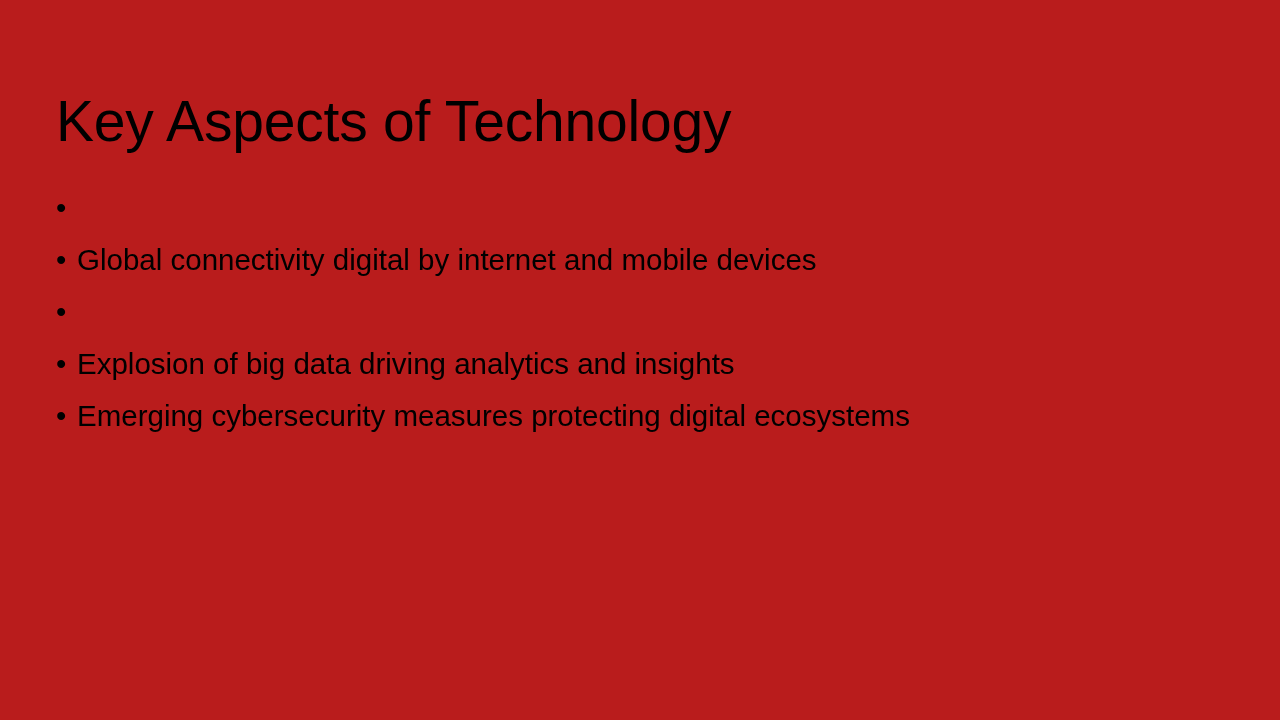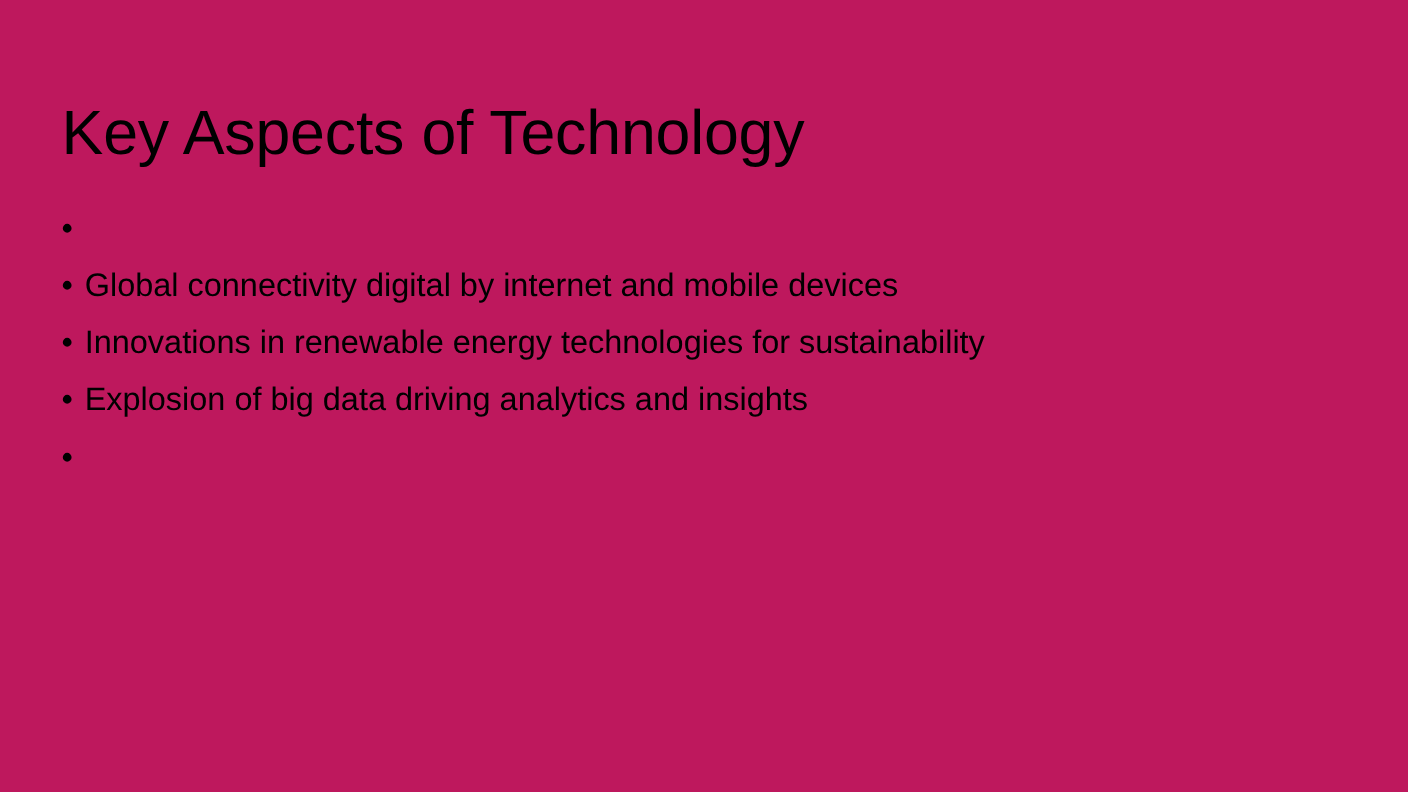--- a/index.html
+++ b/index.html
@@ -13,21 +13,21 @@
     background: #ffffff;
     font-family: "DejaVu Sans", sans-serif;
     color: #000000;
     overflow: hidden;
   }
 
   .slide {
     position: relative;
     width: 1280px;
     height: 720px;
-    background: #be185d;
+    background: #b91c1c;
     box-sizing: border-box;
   }
 
   .slide-title {
     position: absolute;
     left: 56px;
     top: 50px;
     width: 1170px;
     font-family: "Liberation Sans", sans-serif;
     font-size: 57px;
@@ -86,27 +86,27 @@
       <span class="bullet-mark">•</span>
     </li>
 
     <li class="bullet-row">
       <span class="bullet-mark">•</span>
       <span class="bullet-text">Global connectivity digital by internet and mobile devices</span>
     </li>
 
     <li class="bullet-row">
       <span class="bullet-mark">•</span>
-      <span class="bullet-text">Innovations in renewable energy technologies for sustainability</span>
     </li>
 
     <li class="bullet-row">
       <span class="bullet-mark">•</span>
       <span class="bullet-text">Explosion of big data driving analytics and insights</span>
     </li>
 
     <li class="bullet-row">
       <span class="bullet-mark">•</span>
+      <span class="bullet-text">Emerging cybersecurity measures protecting digital ecosystems</span>
     </li>
 
   </ul>
 
 </div>
 
 </body></html>

